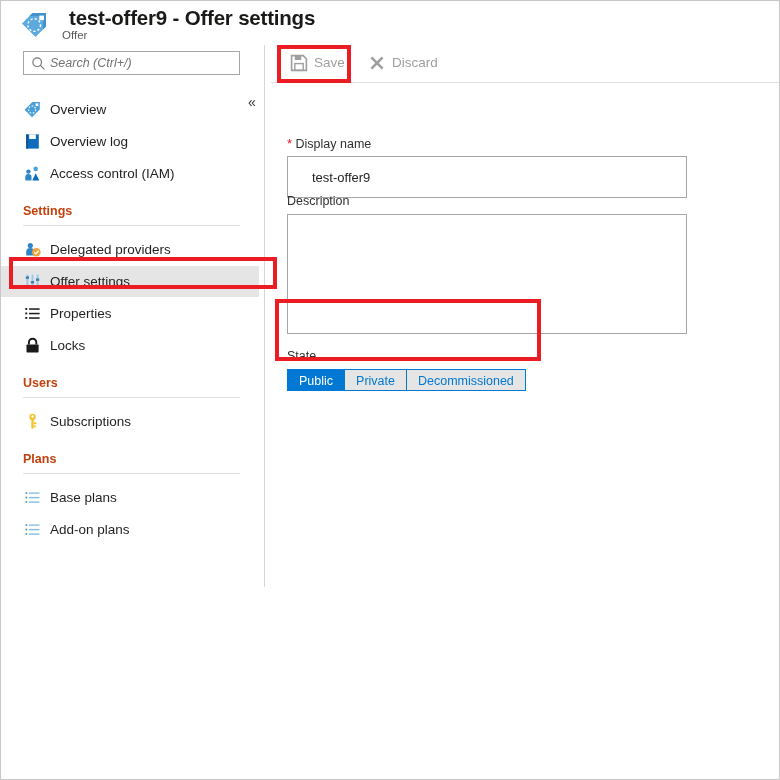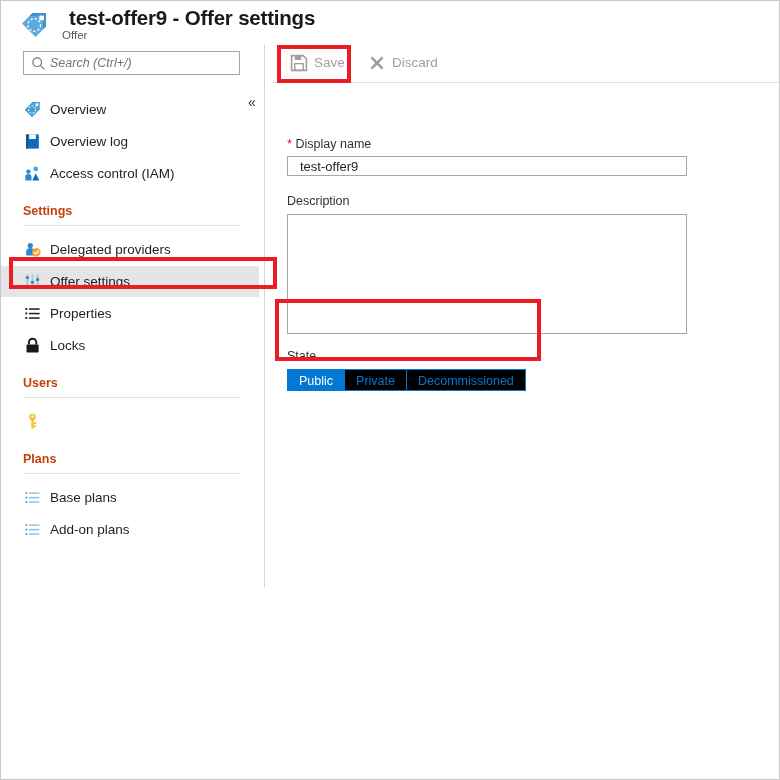--- a/index.html
+++ b/index.html
@@ -215,28 +215,28 @@
   }
   .req-star {
     color: #e81123;
     font-size: 13px;
   }
 
   #display-name-label { left: 22px; top: 92px; }
   #display-name-input {
     position: absolute;
     left: 22px; top: 112px;
-    width: 400px; height: 20px;
+    width: 400px; height: 42px;
     box-sizing: border-box;
     border: 1px solid #a6a6a6;
     background: #fff;
     font-family: "Liberation Sans", sans-serif;
     font-size: 13px;
     color: #201f1e;
-    padding: 0 12px;
+    padding: 0 24px;
     outline: none;
   }
 
   #description-label { left: 22px; top: 150px; }
   #description-input {
     position: absolute;
     left: 22px; top: 170px;
     width: 400px; height: 120px;
     box-sizing: border-box;
     border: 1px solid #a6a6a6;
@@ -258,21 +258,21 @@
   }
   .state-opt {
     height: 22px;
     line-height: 22px;
     box-sizing: border-box;
     border: 1px solid #0078d4;
     border-left-width: 0;
     padding: 0 11px;
     font-size: 12.5px;
     color: #0078d4;
-    background: #000000;
+    background: #e5e5e5;
     text-align: center;
     cursor: pointer;
     white-space: nowrap;
   }
   .state-opt:first-child { border-left-width: 1px; }
   .state-opt.active {
     background: #0078d4;
     color: #ffffff;
     font-weight: normal;
   }
@@ -395,20 +395,21 @@
           <div class="group-rule"></div>
         </div>
         <div class="nav-item" style="top: 362px;">
           <span class="nav-ico"><svg width="19" height="19" viewBox="0 0 19 19">
               <circle cx="9.5" cy="4.9" r="3.2" fill="#f4c430"></circle>
               <circle cx="9.5" cy="4.5" r="1.2" fill="#ffffff"></circle>
               <rect x="8.3" y="7.4" width="2.4" height="9.2" fill="#f4c430"></rect>
               <rect x="10.7" y="10.2" width="2.6" height="1.9" fill="#f4c430"></rect>
               <rect x="10.7" y="13.4" width="2.2" height="1.8" fill="#f4c430"></rect>
             </svg></span>
+          <span class="nav-label">Subscriptions</span>
         </div>
         <div class="nav-group" style="top: 408px; height: 26px;">
           <div class="group-label">Plans</div>
           <div class="group-rule"></div>
         </div>
         <div class="nav-item" style="top: 438px;">
           <span class="nav-ico"><svg width="19" height="19" viewBox="0 0 19 19">
               <rect x="2.6" y="4.2" width="1.6" height="1.6" fill="#3e82b4"></rect>
               <rect x="2.6" y="8.7" width="1.6" height="1.6" fill="#3e82b4"></rect>
               <rect x="2.6" y="13.2" width="1.6" height="1.6" fill="#3e82b4"></rect>

